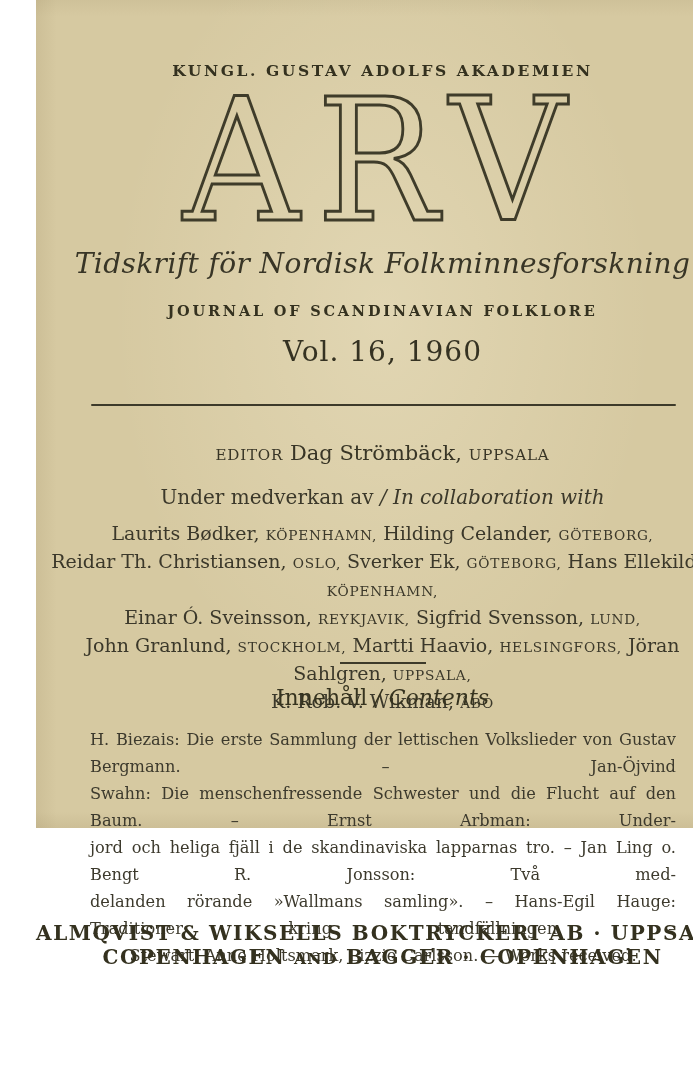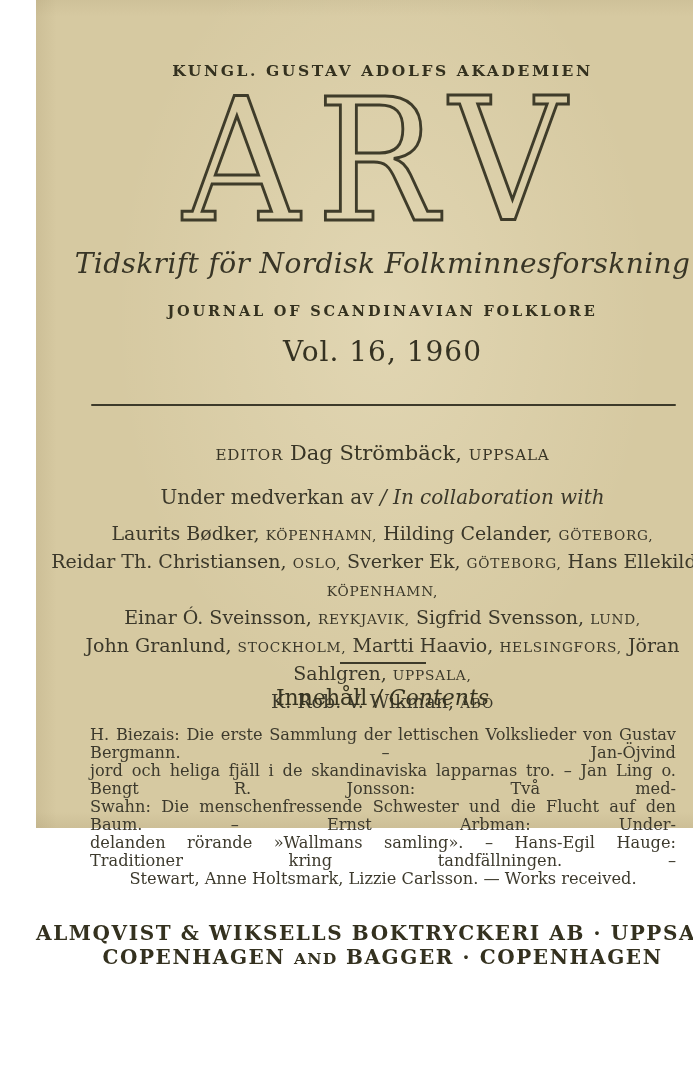--- a/index.html
+++ b/index.html
@@ -87,21 +87,21 @@
   .contents-heading {
     top: 685px;
     font-size: 22px;
     color: #36331f;
   }
 
   .contents-par {
     position: absolute;
     top: 726px; left: 54px; width: 586px;
     font-size: 16.2px;
-    line-height: 18px;
+    line-height: 27px;
     color: #3d3a2d;
   }
   .par-line { text-align: justify; text-align-last: justify; }
   .par-line.center { text-align: center; text-align-last: center; }
 
   .publishers {
     top: 921px;
     font-size: 20px; font-weight: bold;
     letter-spacing: 1.6px;
     line-height: 24px;
@@ -142,22 +142,22 @@
       <div><span>John Granlund, </span><span class="sc">STOCKHOLM,</span><span> Martti Haavio, </span><span class="sc">HELSINGFORS,</span><span> Jöran Sahlgren, </span><span class="sc">UPPSALA,</span></div>
       <div><span>K. Rob. V. Wikman, </span><span class="sc">ÅBO</span></div>
     </div>
 
   <div class="rule-short"></div>
 
   <div class="abs centered contents-heading"><span>Innehåll </span><span class="it">/ </span><span class="it">Contents</span></div>
 
   <div class="contents-par">
       <div class="par-line">H. Biezais: Die erste Sammlung der lettischen Volkslieder von Gustav Bergmann. – Jan-Öjvind</div>
+      <div class="par-line">Swahn: Die menschenfressende Schwester und die Flucht auf den Baum. – Ernst Arbman: Under-</div>
       <div class="par-line">jord och heliga fjäll i de skandinaviska lapparnas tro. – Jan Ling o. Bengt R. Jonsson: Två med-</div>
-      <div class="par-line">Swahn: Die menschenfressende Schwester und die Flucht auf den Baum. – Ernst Arbman: Under-</div>
       <div class="par-line">delanden rörande »Wallmans samling». – Hans-Egil Hauge: Traditioner kring tandfällningen. –</div>
       <div class="par-line center">Stewart, Anne Holtsmark, Lizzie Carlsson. — Works received.</div>
     </div>
 
   <div class="abs publishers">
       <div><span>ALMQVIST &amp; WIKSELLS BOKTRYCKERI AB · UPPSALA</span></div>
       <div><span>COPENHAGEN </span><span class="sc">AND</span><span> BAGGER · COPENHAGEN</span></div>
     </div>
 
 </div>

